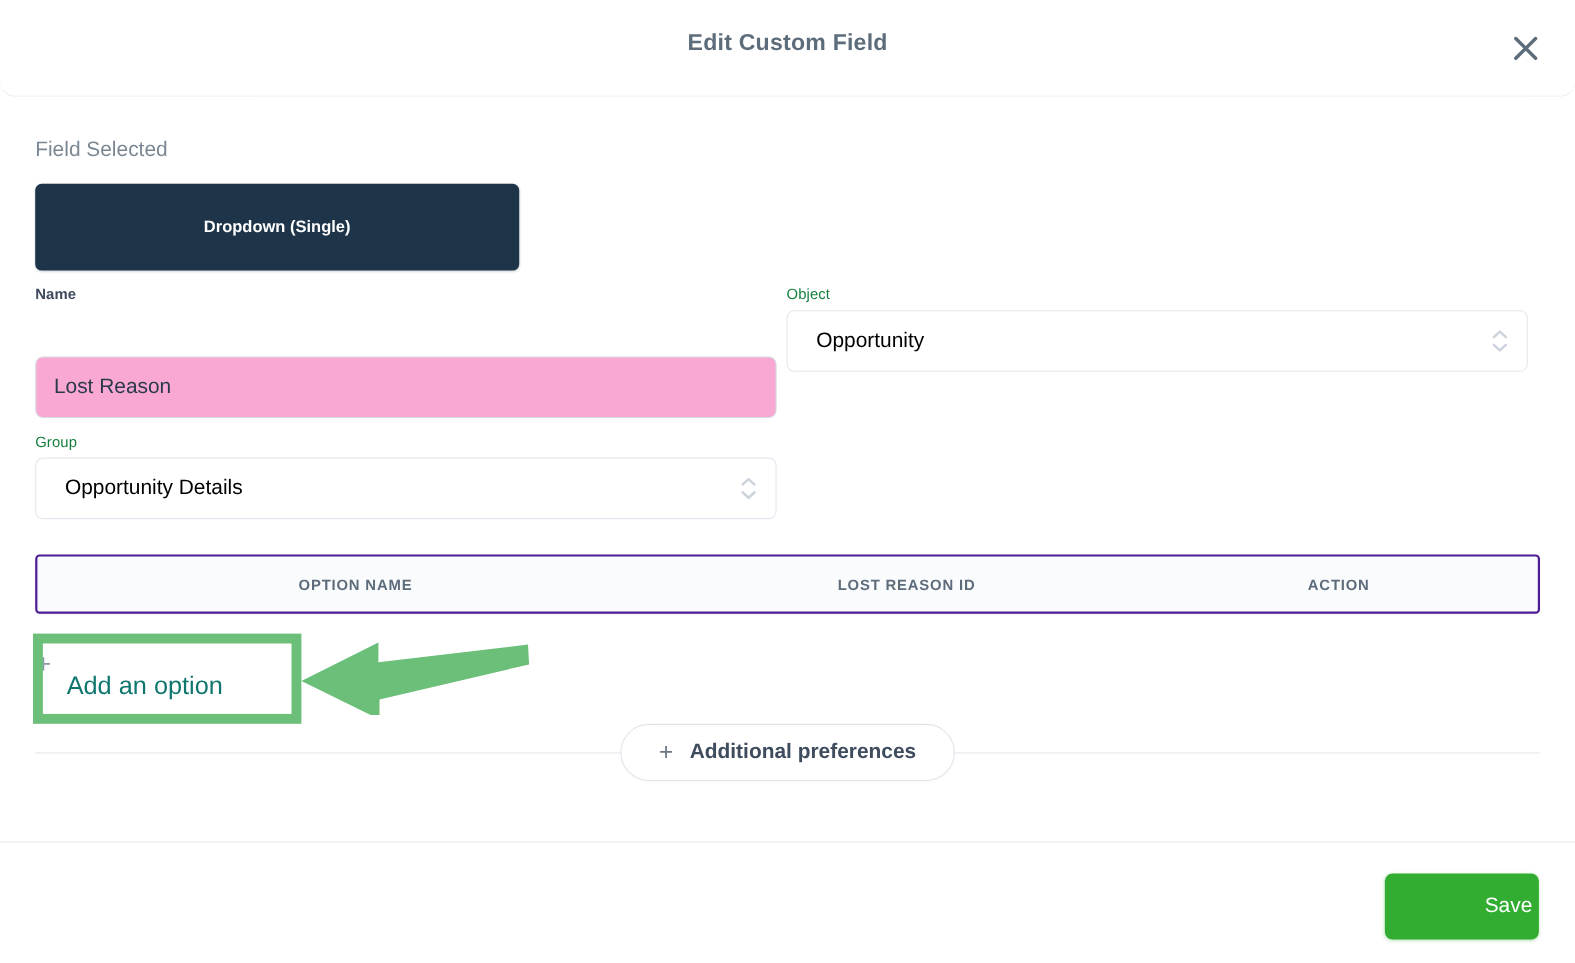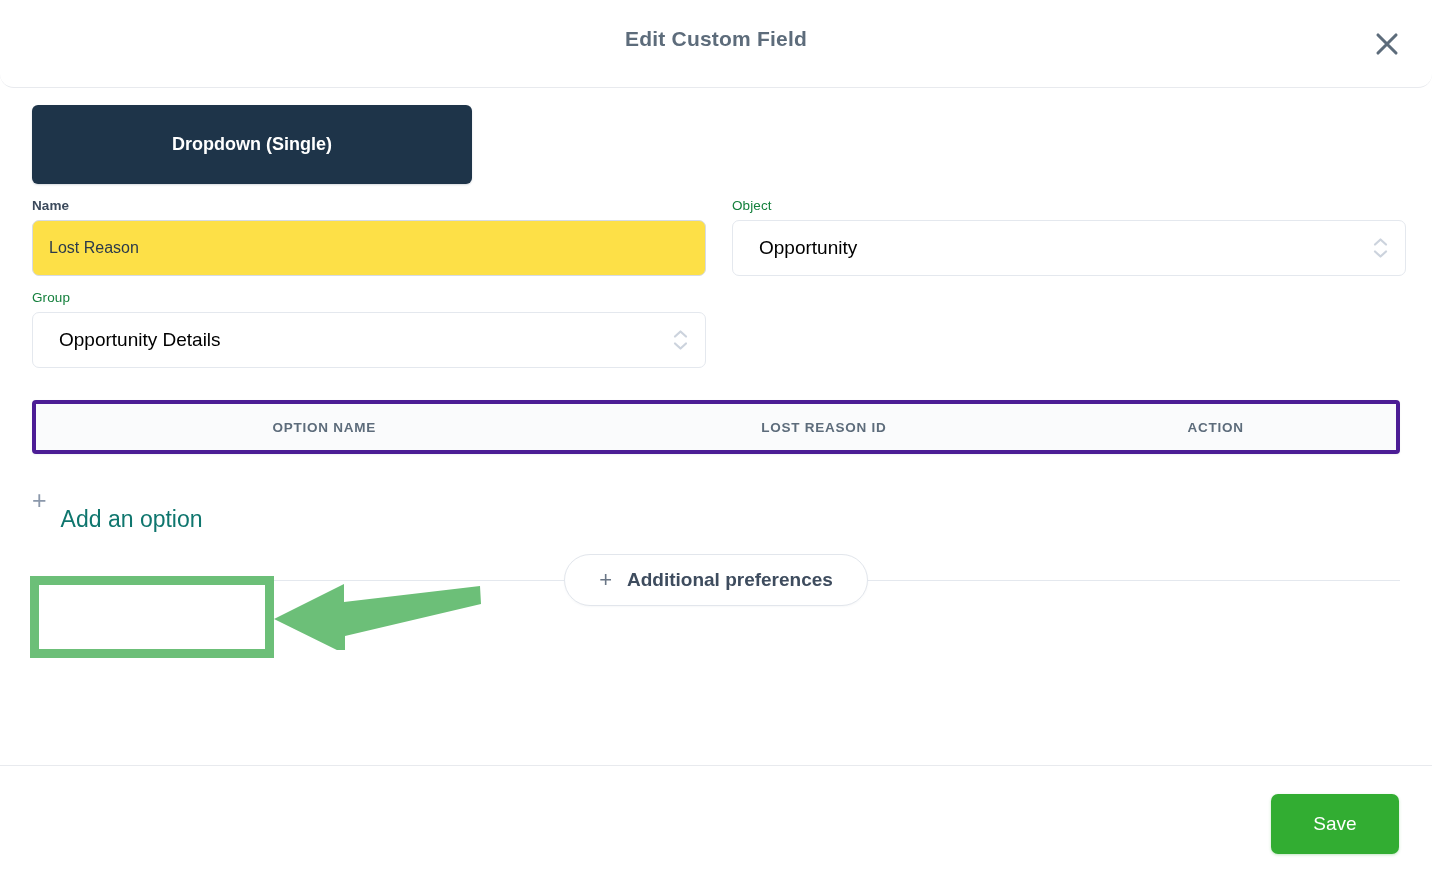--- a/index.html
+++ b/index.html
@@ -71,31 +71,31 @@
   .field-chip {
     margin-top: 17px;
     width: 440px;
     height: 79px;
     background: #1e3449;
     border-radius: 6px;
     display: flex;
     align-items: center;
     justify-content: center;
     color: #ffffff;
-    font-size: 18px;
+    font-size: 15px;
     font-weight: bold;
     cursor: pointer;
     box-shadow: 0 1px 2px rgba(30,52,73,0.18);
     box-sizing: border-box;
   }
 
   
   .form-row {
     display: flex;
-    gap: 26px;
+    gap: 9px;
     margin-top: 14px;
   }
   .form-col {
     width: 674px;
     flex: 0 0 674px;
   }
 
   .input-label {
     font-size: 13.5px;
     font-weight: bold;
@@ -109,25 +109,26 @@
     color: #15803d;
   }
 
   .text-input {
     width: 100%;
     height: 56px;
     border: 1px solid #d6dbe3;
     border-radius: 7px;
     box-sizing: border-box;
     padding: 0 16px;
-    font-size: 16px;
+    font-size: 19px;
     font-family: "Liberation Sans", sans-serif;
     color: #2b3a4b;
-    background: #fde047;
+    background: #f9a8d4;
     outline: none;
+    margin-top: 42px;
   }
   .text-input::placeholder { color: #9aa6b4; }
 
   .select-wrap {
     position: relative;
     width: 100%;
     height: 56px;
   }
   .select-box {
     width: 100%;
@@ -156,21 +157,21 @@
   }
 
   
   .options-table {
     margin-top: 32px;
     width: 1368px;
   }
   .table-head {
     height: 54px;
     background: #fafbfc;
-    border: 4px solid #4c1d95;
+    border: 2px solid #4c1d95;
     border-radius: 4px;
     box-shadow: 0 1px 2px rgba(120,130,145,0.10);
     display: flex;
     align-items: center;
     box-sizing: border-box;
   }
   .th {
     font-size: 13.5px;
     font-weight: bold;
     color: #5d6c7b;
@@ -261,30 +262,31 @@
     right: 0;
     bottom: 0;
     height: 110px;
     border-top: 1px solid #e8eaee;
     box-sizing: border-box;
   }
   .save-btn {
     position: absolute;
     right: 33px;
     top: 28px;
-    width: 128px;
+    width: 140px;
     height: 60px;
     background: #32ad32;
     color: #ffffff;
     border: none;
     border-radius: 7px;
     font-size: 19px;
     font-family: "Liberation Sans", sans-serif;
     cursor: pointer;
     box-shadow: 0 1px 3px rgba(50,173,50,0.30);
+    text-align: right;
   }
 
   
   .annotation-box {
     position: absolute;
     left: 30px;
     top: 576px;
     width: 244px;
     height: 82px;
     border: 9px solid #6cbf78;
@@ -311,20 +313,21 @@
     <span>
       <svg width="26" height="26" viewBox="0 0 26 26" aria-hidden="true">
         <path d="M4 4 L22 22 M22 4 L4 22" stroke="#5d6c7b" stroke-width="3.1" stroke-linecap="round"></path>
       </svg>
     </span>
   </button>
 </div>
 
 <div class="modal-body">
 
+  <div class="section-label">Field Selected</div>
 
   <div class="field-chip">
     <span>Dropdown (Single)</span>
   </div>
 
   <div class="form-row">
     <div class="form-col">
       <label class="input-label">Name</label>
       <input class="text-input" type="text" value="Lost Reason" style="">
     </div>

